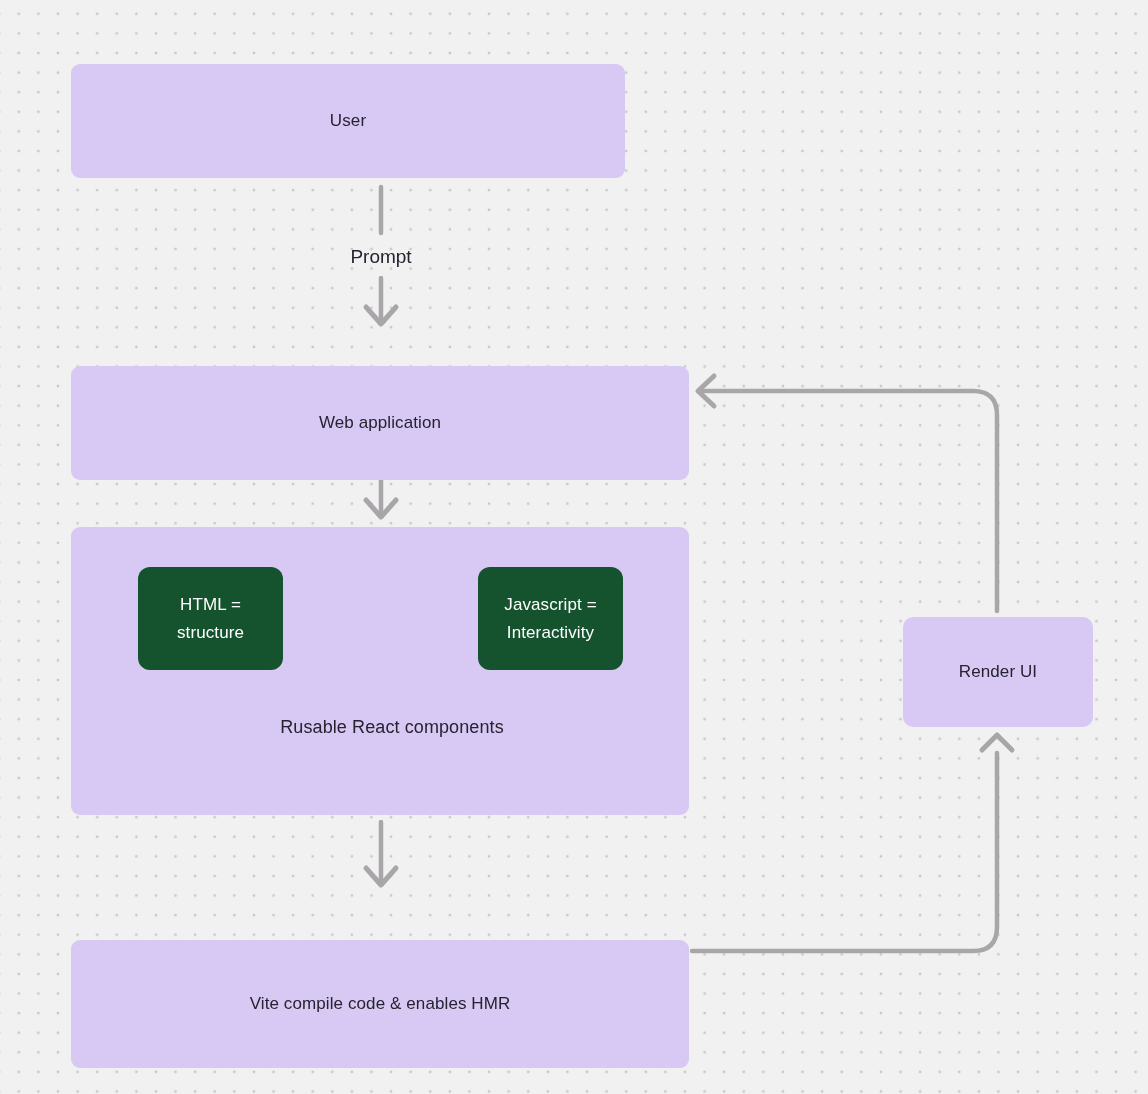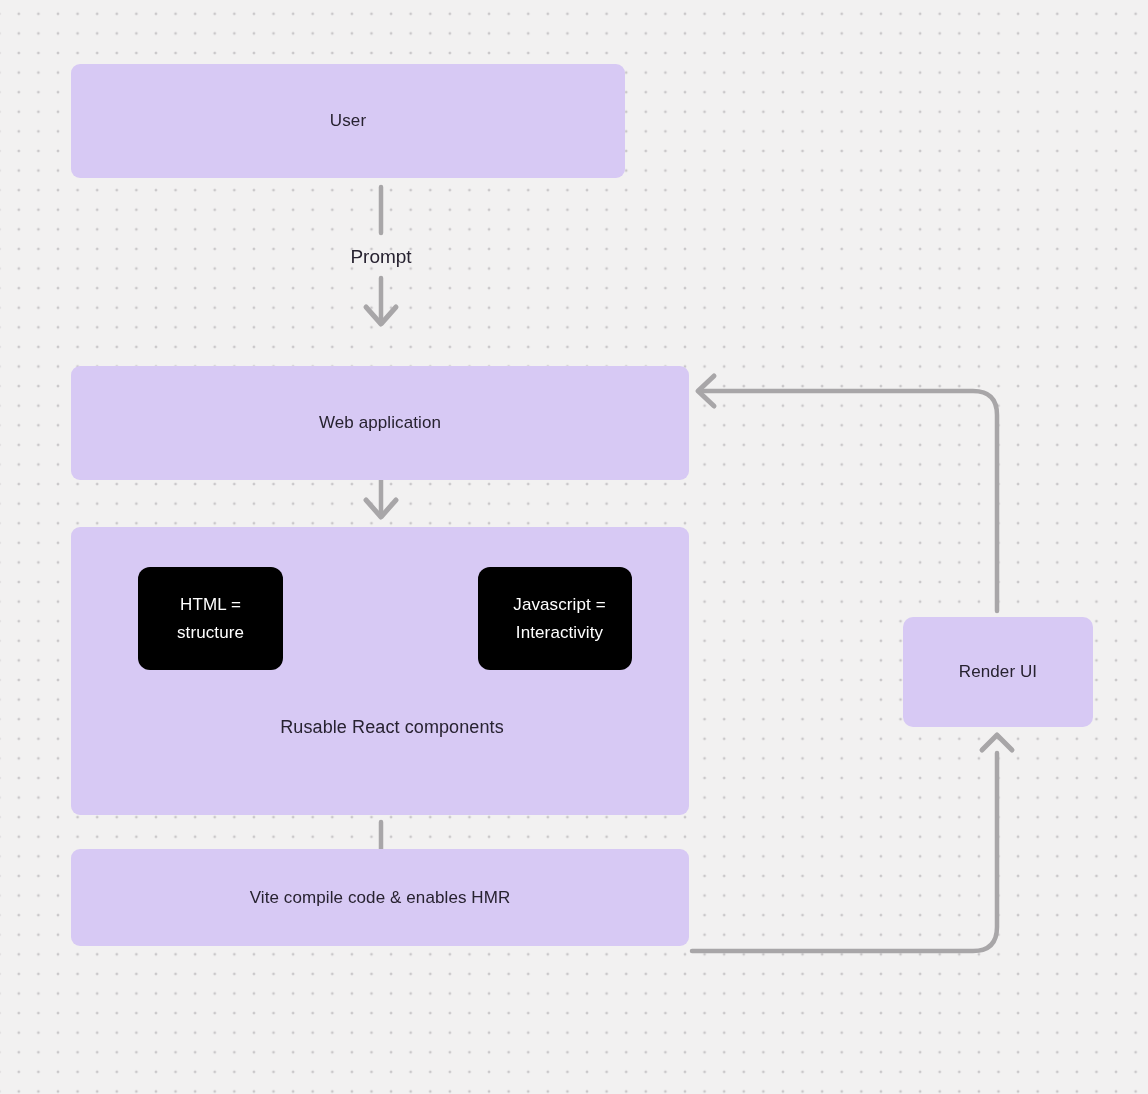--- a/index.html
+++ b/index.html
@@ -42,42 +42,42 @@
     align-items: center;
     justify-content: center;
     color: #272230;
     font-size: 17px;
     font-weight: 500;
     letter-spacing: 0.1px;
   }
   .node-user        { left: 71px;  top: 64px;  width: 554px; height: 114px; }
   .node-webapp      { left: 71px;  top: 334px; width: 618px; height: 114px; margin-top: 32px; }
   .node-group       { left: 71px;  top: 527px; width: 618px; height: 288px; }
-  .node-vite        { left: 71px;  top: 849px; width: 618px; height: 97px; }
+  .node-vite        { left: 71px;  top: 940px; width: 618px; height: 128px; }
   .node-render      { left: 903px; top: 617px; width: 190px; height: 110px; border-radius: 10px; }
   .card {
     position: absolute;
     top: 40px;
     width: 145px;
     height: 103px;
-    background: #000000;
+    background: #14532d;
     border-radius: 12px;
     display: flex;
     flex-direction: column;
     align-items: center;
     justify-content: center;
     color: #ffffff;
     font-size: 17px;
     font-weight: 500;
     line-height: 28px;
     text-align: center;
   }
   .card-1 { left: 67px; }
   .card-2 { left: 237px; }
-  .card-3 { left: 407px; padding-left: 9px; }
+  .card-3 { left: 407px; }
   .group-caption {
     position: absolute;
     left: 12px;
     top: 190px;
     width: 100%;
     text-align: center;
     color: #272230;
     font-size: 18px;
     font-weight: 500;
   }

